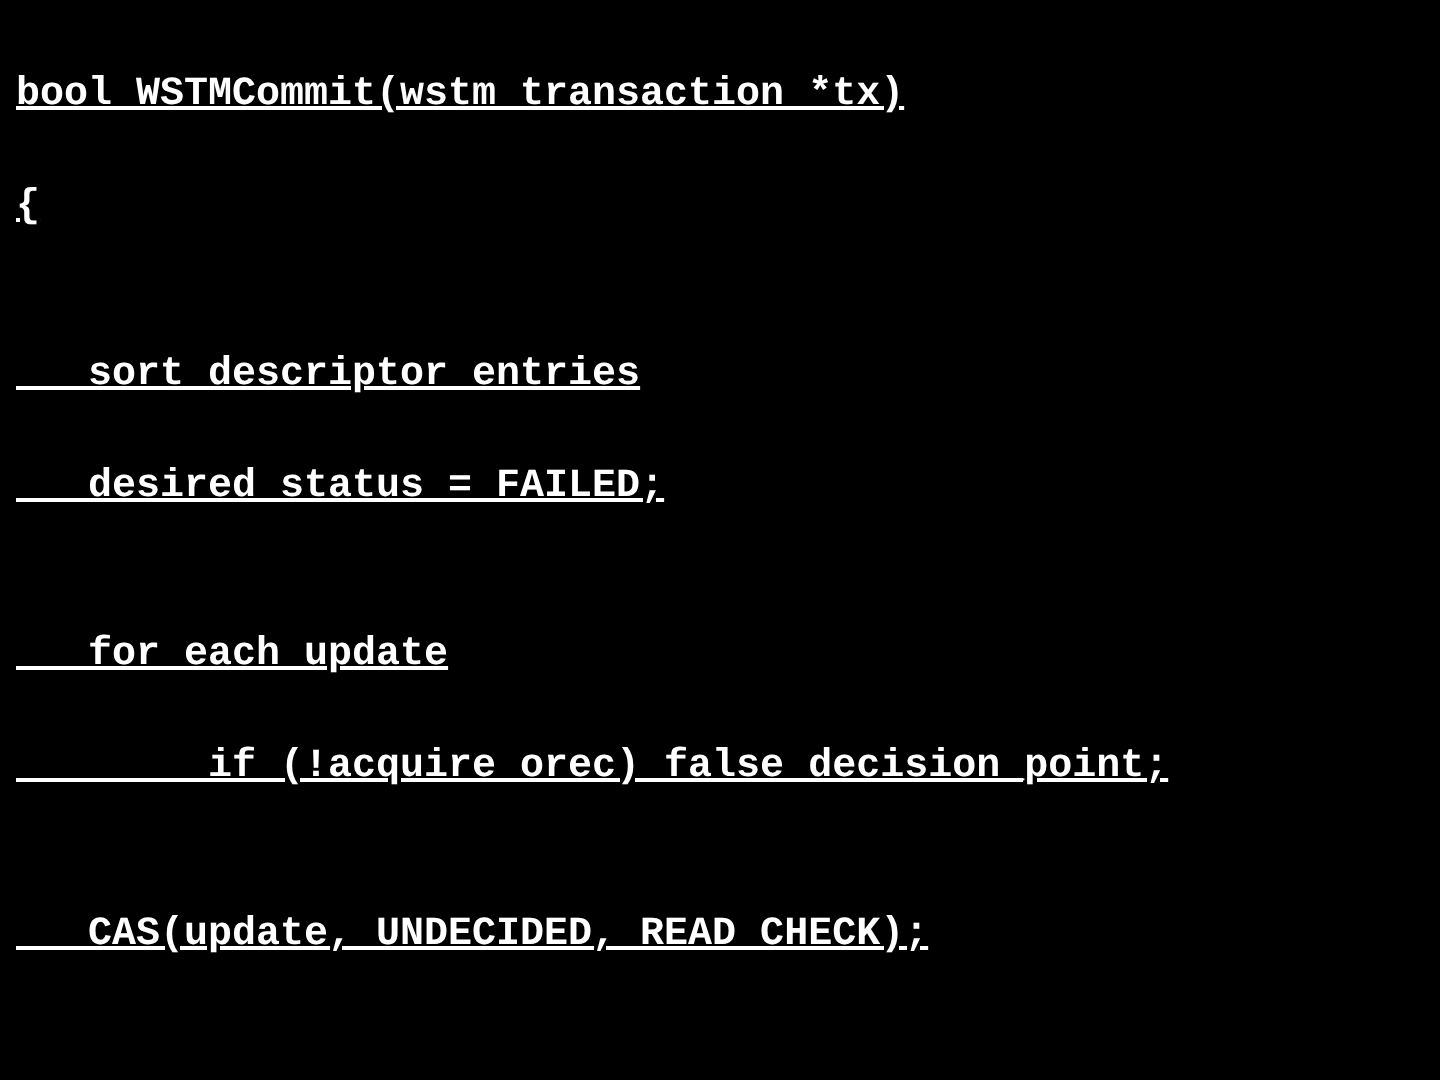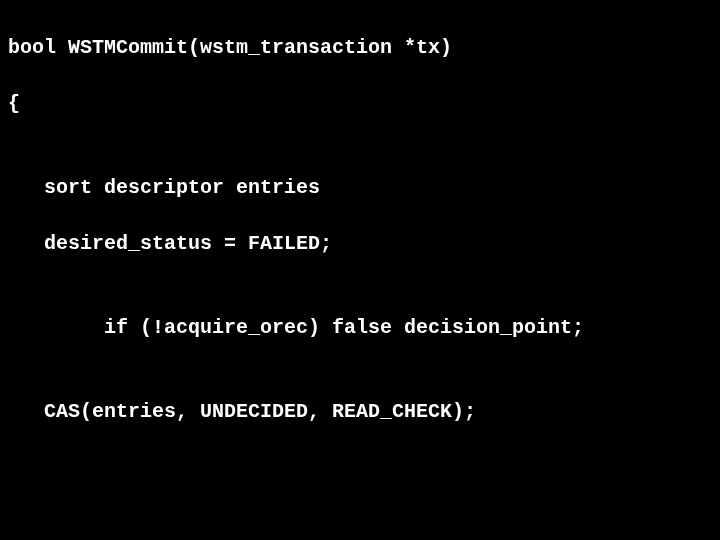--- a/index.html
+++ b/index.html
@@ -14,34 +14,36 @@
     padding: 6px 8px;
     font-family: "Courier New", Courier, monospace;
     font-size: 20px;
     font-weight: bold;
     color: #ffffff;
     line-height: 1.4;
     white-space: pre;
   }
   .line {
     display: block;
+    text-decoration: underline;
   }
 </style>
 </head>
 <body>
 
 <div class="code-container">
 <span class="line">bool WSTMCommit(wstm_transaction *tx)</span>
 <span class="line">{</span>
 <span class="line"></span>
 <span class="line">   sort descriptor entries</span>
 <span class="line">   desired_status = FAILED;</span>
 <span class="line"></span>
+<span class="line">   for each update</span>
 <span class="line">        if (!acquire_orec) false decision_point;</span>
 <span class="line"></span>
-<span class="line">   CAS(entries, UNDECIDED, READ_CHECK);</span>
+<span class="line">   CAS(update, UNDECIDED, READ_CHECK);</span>
 
 
 <span class="line"></span>
 
 <span class="line"></span>
 
 </div>
 
 </body></html>

